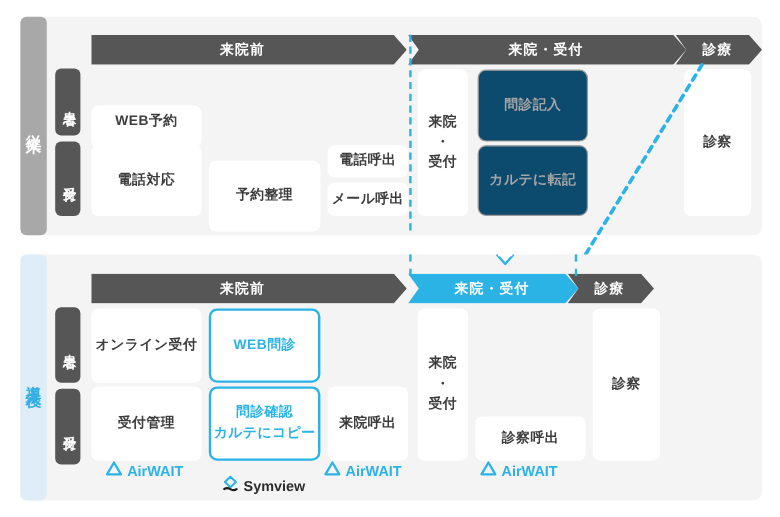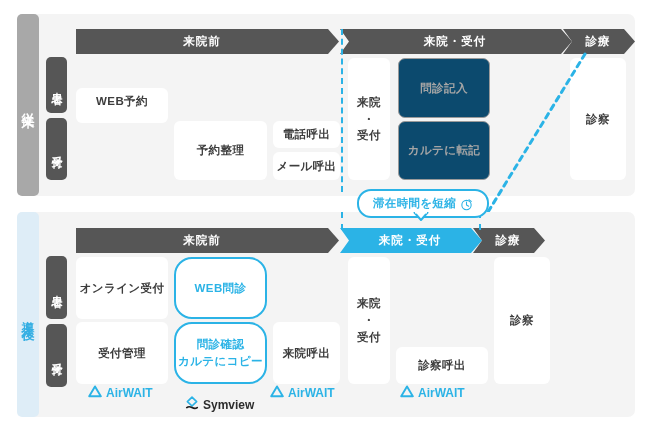--- a/index.html
+++ b/index.html
@@ -30,21 +30,21 @@
   .chev.blue{background:#2bb3e6;}
   .chev.arrow{clip-path:polygon(0 0, calc(100% - 11px) 0, 100% 50%, calc(100% - 11px) 100%, 0 100%);padding-right:11px;text-align:right;}
   .chev.notch{clip-path:polygon(0 0, calc(100% - 11px) 0, 100% 50%, calc(100% - 11px) 100%, 0 100%, 9px 50%);padding-right:11px;padding-left:9px;}
 
   
   .card{position:absolute;background:#ffffff;border-radius:6px;box-sizing:border-box;
         display:flex;flex-direction:column;align-items:center;justify-content:center;
         font-size:11.5px;font-weight:700;color:#3d3d3d;line-height:1.45;text-align:center;letter-spacing:.4px;}
   .card.plain{background:#ffffff;}
   .card.greyline{background:#0c4a6e;border:1.6px solid #9a9a9a;color:#a5a5a5;border-radius:7px;}
-  .card.blueline{background:#ffffff;border:2px solid #2bb3e6;color:#2bb3e6;border-radius:18px;}
+  .card.blueline{background:#ffffff;border:2px solid #2bb3e6;color:#2bb3e6;border-radius:7px;}
 
   
   .vdash{position:absolute;border-left:2px dashed #2bb3e6;}
   .diag{position:absolute;pointer-events:none;}
 
   #badge{position:absolute;left:357px;top:189px;width:128px;height:25px;
          border:2px solid #2bb3e6;border-radius:14px;background:#ffffff;
          display:flex;align-items:center;justify-content:center;gap:4px;z-index:6;}
   #badge .btxt{color:#2bb3e6;font-size:11.5px;font-weight:700;letter-spacing:.3px;}
   #badge .bicon{display:block;width:13px;height:13px;}
@@ -84,21 +84,24 @@
     <span>診療</span>
   </div>
 
   <div class="card plain" style="left:76px;top:58px;width:92px;height:27px;margin-top:38px;">
     <span>電話予約</span>
   </div>
   <div class="card plain" style="left:76px;top:88px;width:92px;height:27px;">
     <span>WEB予約</span>
   </div>
 
-  <div class="card plain" style="left:174px;top:121px;width:93px;height:59px;">
+  <div class="card plain" style="left:76px;top:121px;width:92px;height:59px;">
+    <span>電話対応</span>
+  </div>
+  <div class="card plain" style="left:174px;top:134px;width:93px;height:59px;">
     <span>予約整理</span>
   </div>
   <div class="card plain" style="left:273px;top:121px;width:67px;height:27px;">
     <span>電話呼出</span>
   </div>
   <div class="card plain" style="left:273px;top:152px;width:67px;height:28px;">
     <span>メール呼出</span>
   </div>
 
   <div class="card plain" style="left:348px;top:58px;width:42px;height:122px;">
@@ -118,30 +121,20 @@
   <div class="card plain" style="left:570px;top:58px;width:56px;height:122px;">
     <span>診察</span>
   </div>
 
   <div class="vdash" style="left:341px;top:29px;height:163px;"></div>
 
   <svg class="diag" style="left:480px;top:25px;width:110px;height:190px;" viewBox="0 0 110 190">
     <line x1="105" y1="29" x2="8" y2="187" stroke="#2bb3e6" stroke-width="3" stroke-dasharray="5 5" stroke-linecap="round"></line>
   </svg>
 
-  <div id="badge">
-    <span class="btxt">滞在時間を短縮</span>
-    <span class="bicon">
-      <svg viewBox="0 0 24 24" width="13" height="13">
-        <circle cx="12" cy="13" r="8.6" fill="none" stroke="#2bb3e6" stroke-width="2"></circle>
-        <path d="M12 7.5 L12 13 L16 15.2" fill="none" stroke="#2bb3e6" stroke-width="2" stroke-linecap="round" stroke-linejoin="round"></path>
-        <path d="M16.5 3.2 L20.8 6.2" fill="none" stroke="#2bb3e6" stroke-width="2" stroke-linecap="round"></path>
-      </svg>
-    </span>
-  </div>
   <svg id="badge-tail" viewBox="0 0 16 9">
     <path d="M1 0 L8 8 L15 0" fill="#ffffff" stroke="#2bb3e6" stroke-width="2" stroke-linejoin="round"></path>
     <path d="M2 0 L14 0" stroke="#ffffff" stroke-width="3"></path>
   </svg>
 
   <div class="panel" id="panel-after"></div>
 
   <div class="rail" id="rail-after">
     <span>導入後</span>
   </div>

